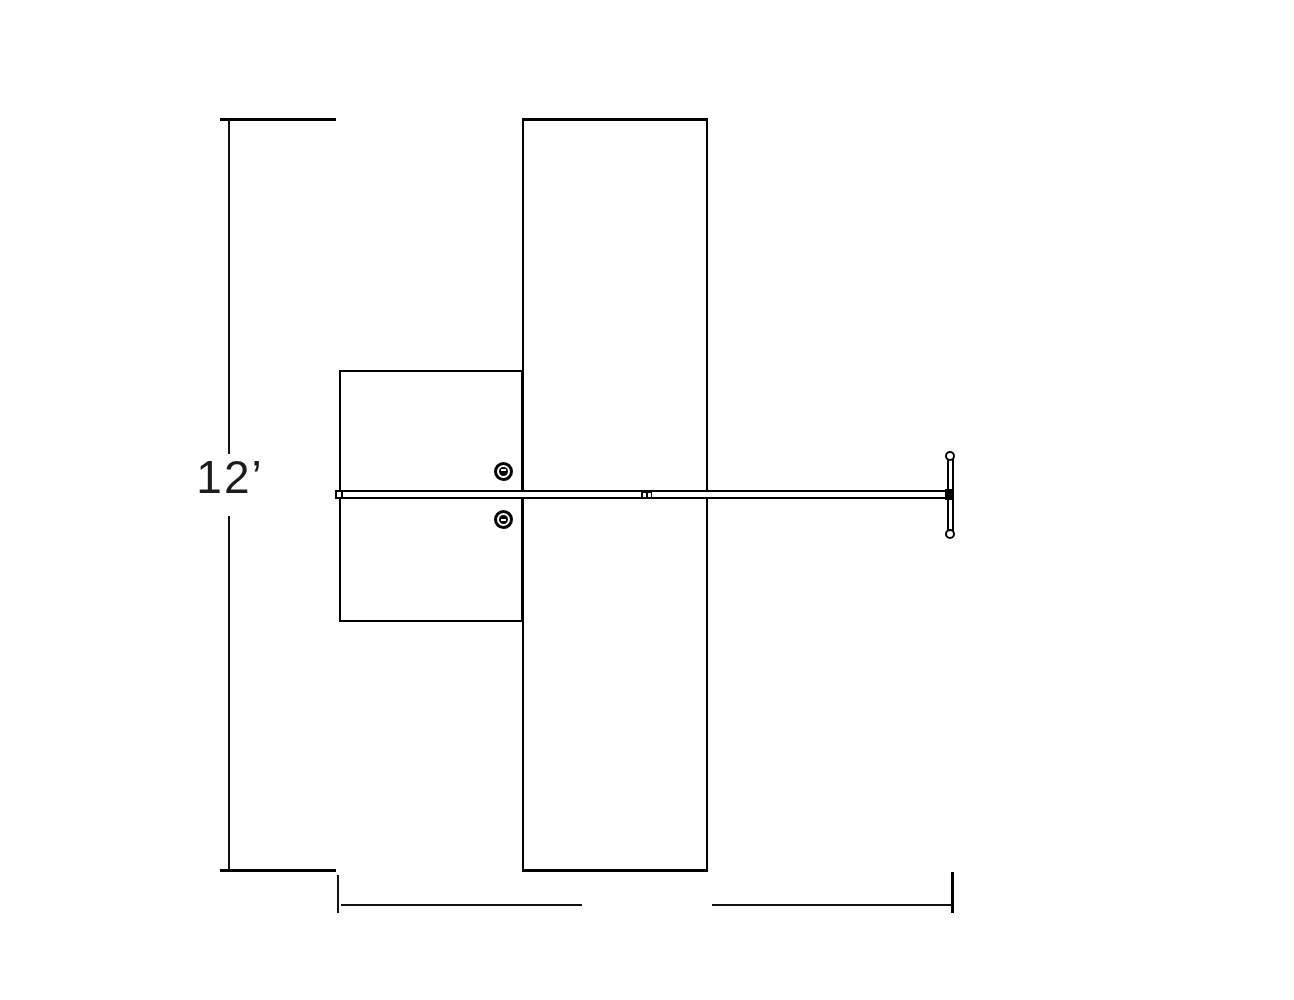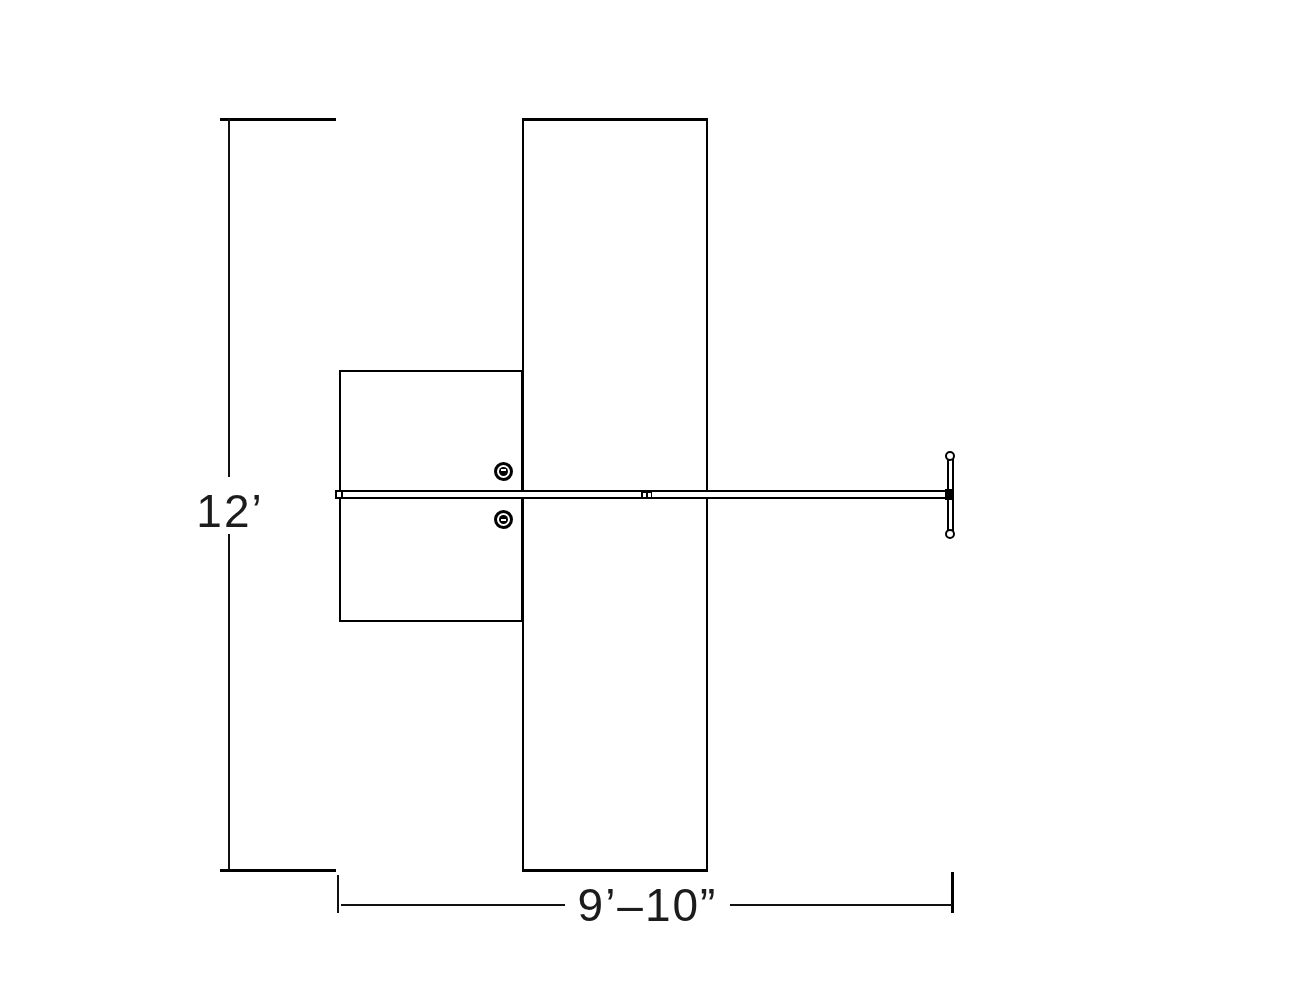--- a/index.html
+++ b/index.html
@@ -28,21 +28,21 @@
   .ext-bottom { left: 220px; top: 869px; width: 116px; height: 3px; background: #000; }
   .tick-left  { left: 337px; top: 875px; width: 1.5px; height: 38px; background: #111; }
   .tick-right { left: 951px; top: 872px; width: 3px; height: 41px; background: #000; }
 
   
   .dim-label {
     color: #1c1c1c; font-size: 46px; font-weight: 300; letter-spacing: 2px;
     text-align: center; line-height: 46px; white-space: nowrap; background: #fff;
     z-index: 6;
   }
-  .label-v { left: 188px; top: 488px; width: 84px; }
+  .label-v { left: 188px; top: 454px; width: 84px; }
   .label-h { left: 565px; top: 882px; width: 165px; }
 
   
   .pole { left: 340px; top: 490px; width: 608px; height: 9px;
           background: #fff; border-top: 2px solid #000; border-bottom: 2px solid #000;
           z-index: 3; }
   .pole-cap-left { left: 335px; top: 490px; width: 8px; height: 9px;
                    background: #fff; border: 2px solid #000; z-index: 4; }
   .coupling { left: 641px; top: 490px; width: 11px; height: 9px; background: #000; z-index: 4; }
   .coupling .hole { position: absolute; width: 3px; height: 4px; background: #fff; top: 2.5px; }
@@ -102,15 +102,14 @@
   <div class="abs ext-top"></div>
   <div class="abs ext-bottom"></div>
   <div class="abs dimline vdim-upper"></div>
   <div class="abs dimline vdim-lower"></div>
   <div class="abs dim-label label-v">12’</div>
 
   <div class="abs tick-left"></div>
   <div class="abs tick-right"></div>
   <div class="abs dimline hdim-left"></div>
   <div class="abs dimline hdim-right"></div>
-  <div class="abs dim-label label-h">9’–10”</div>
 
 </div>
 
 </body></html>

